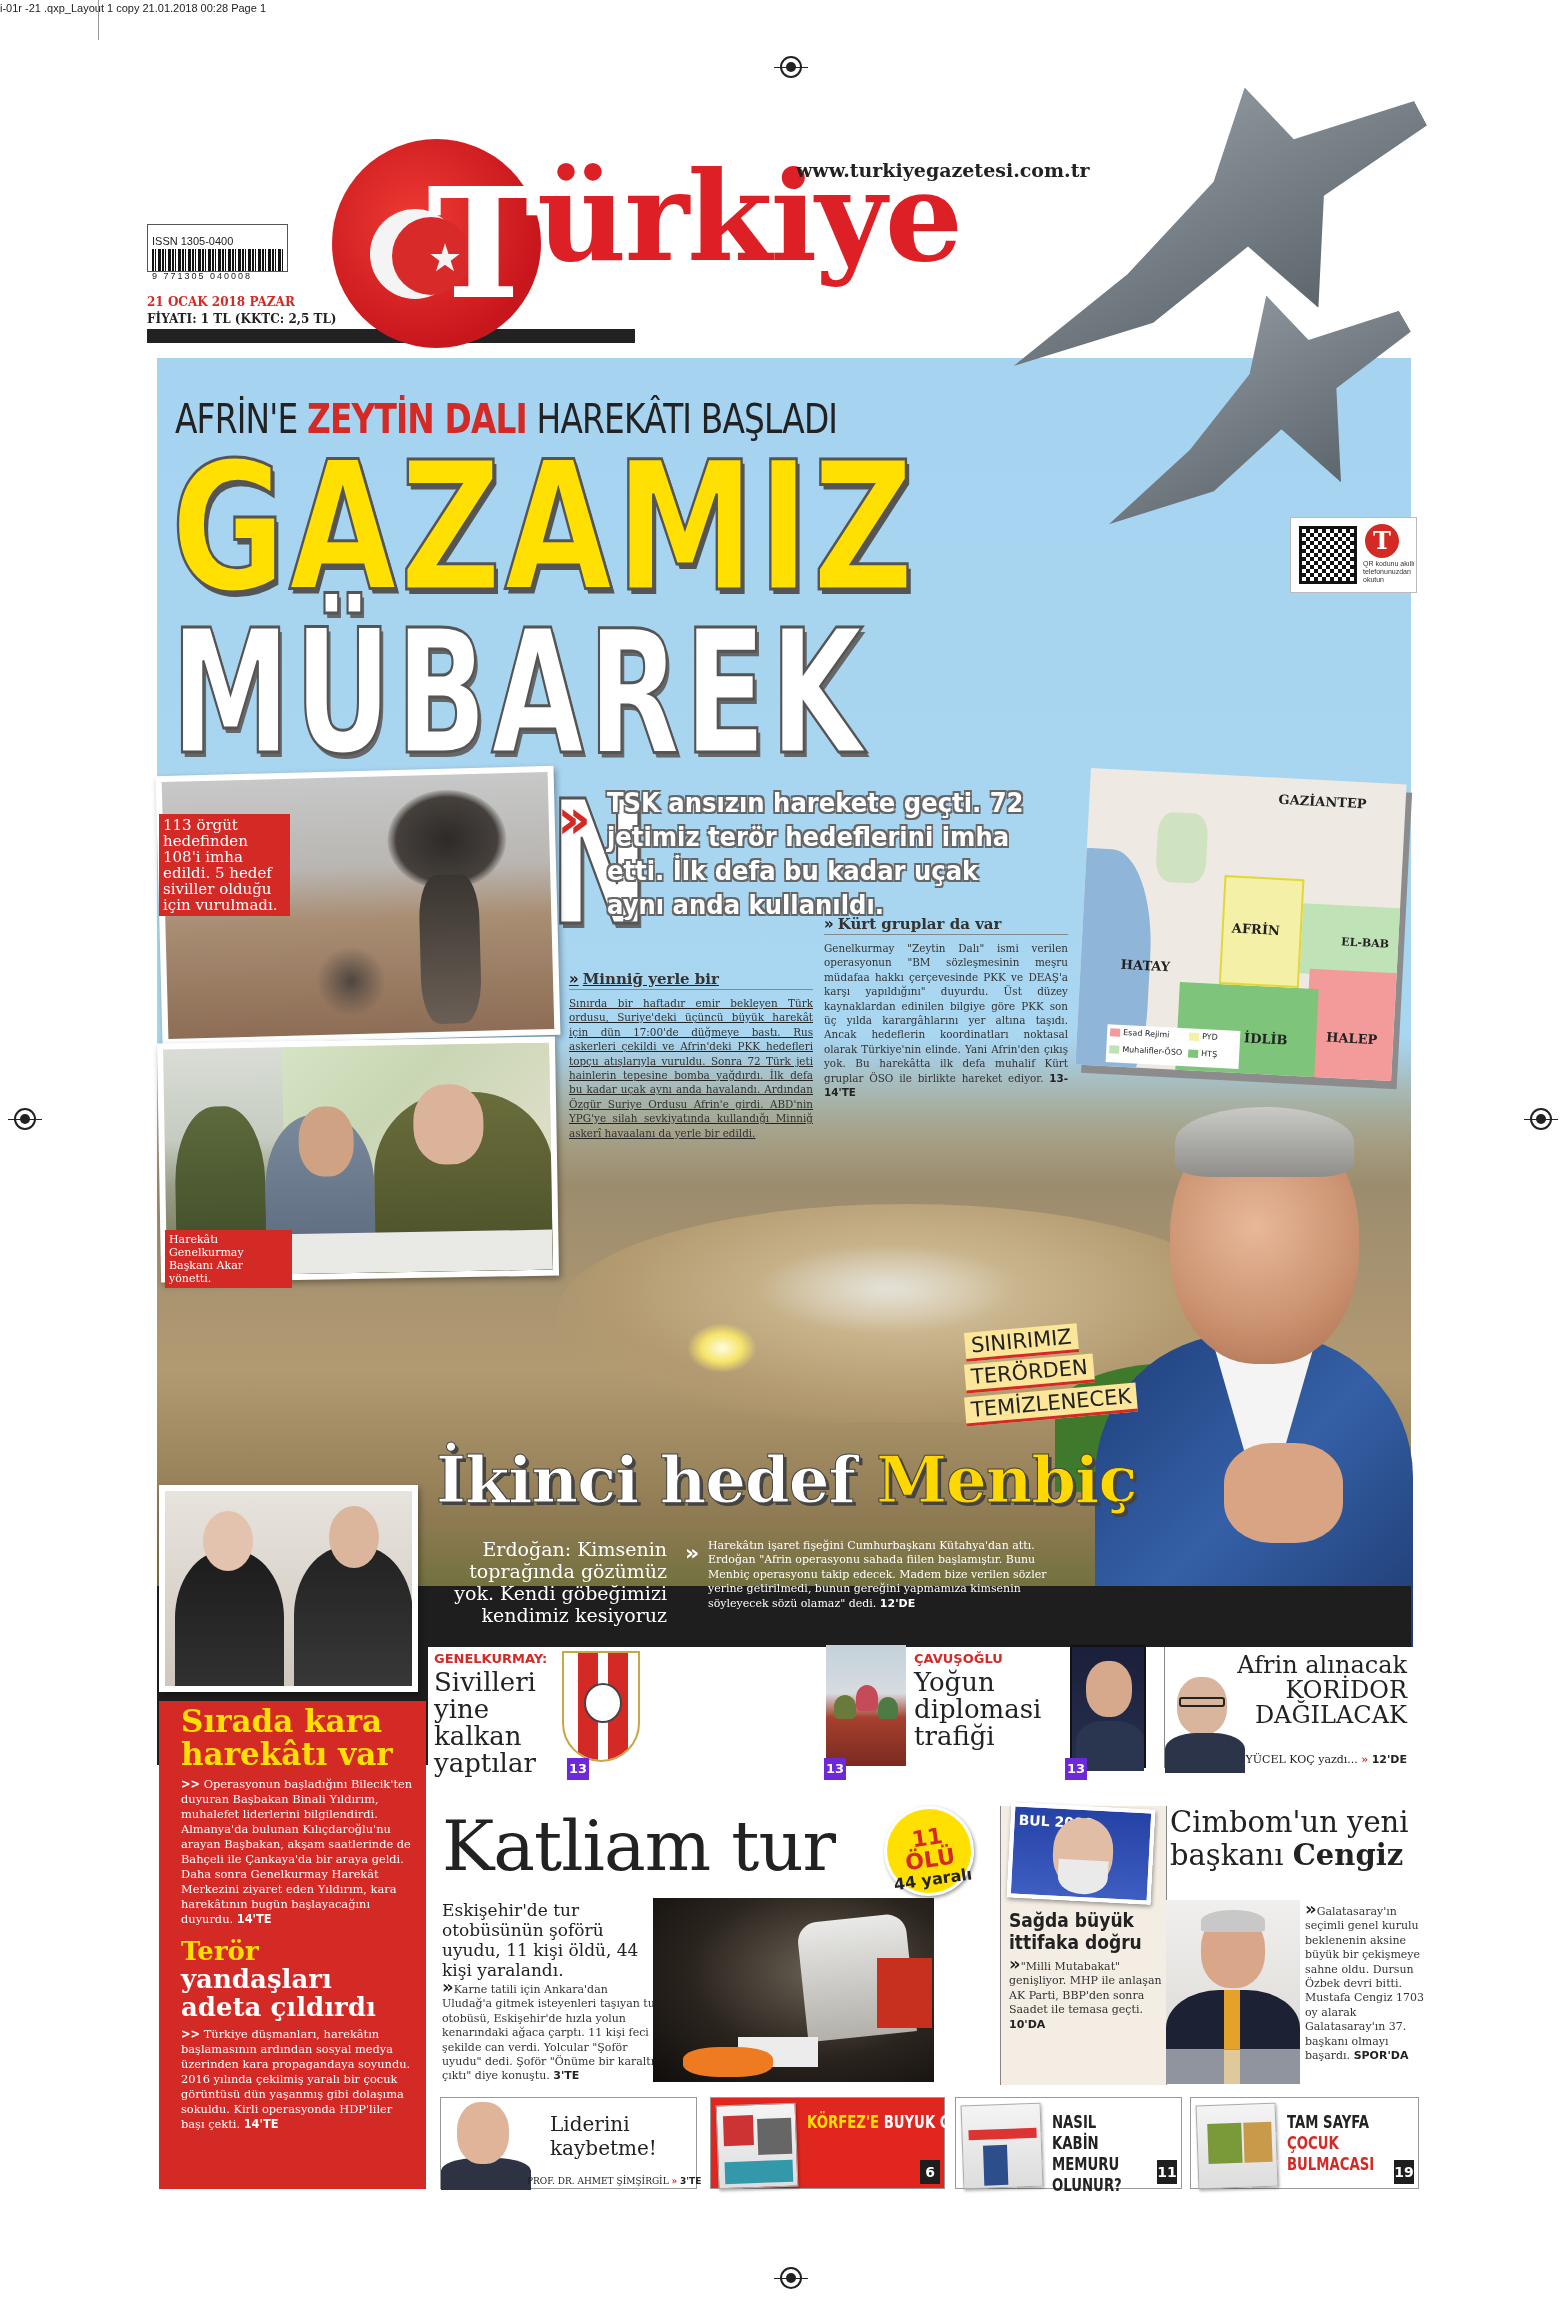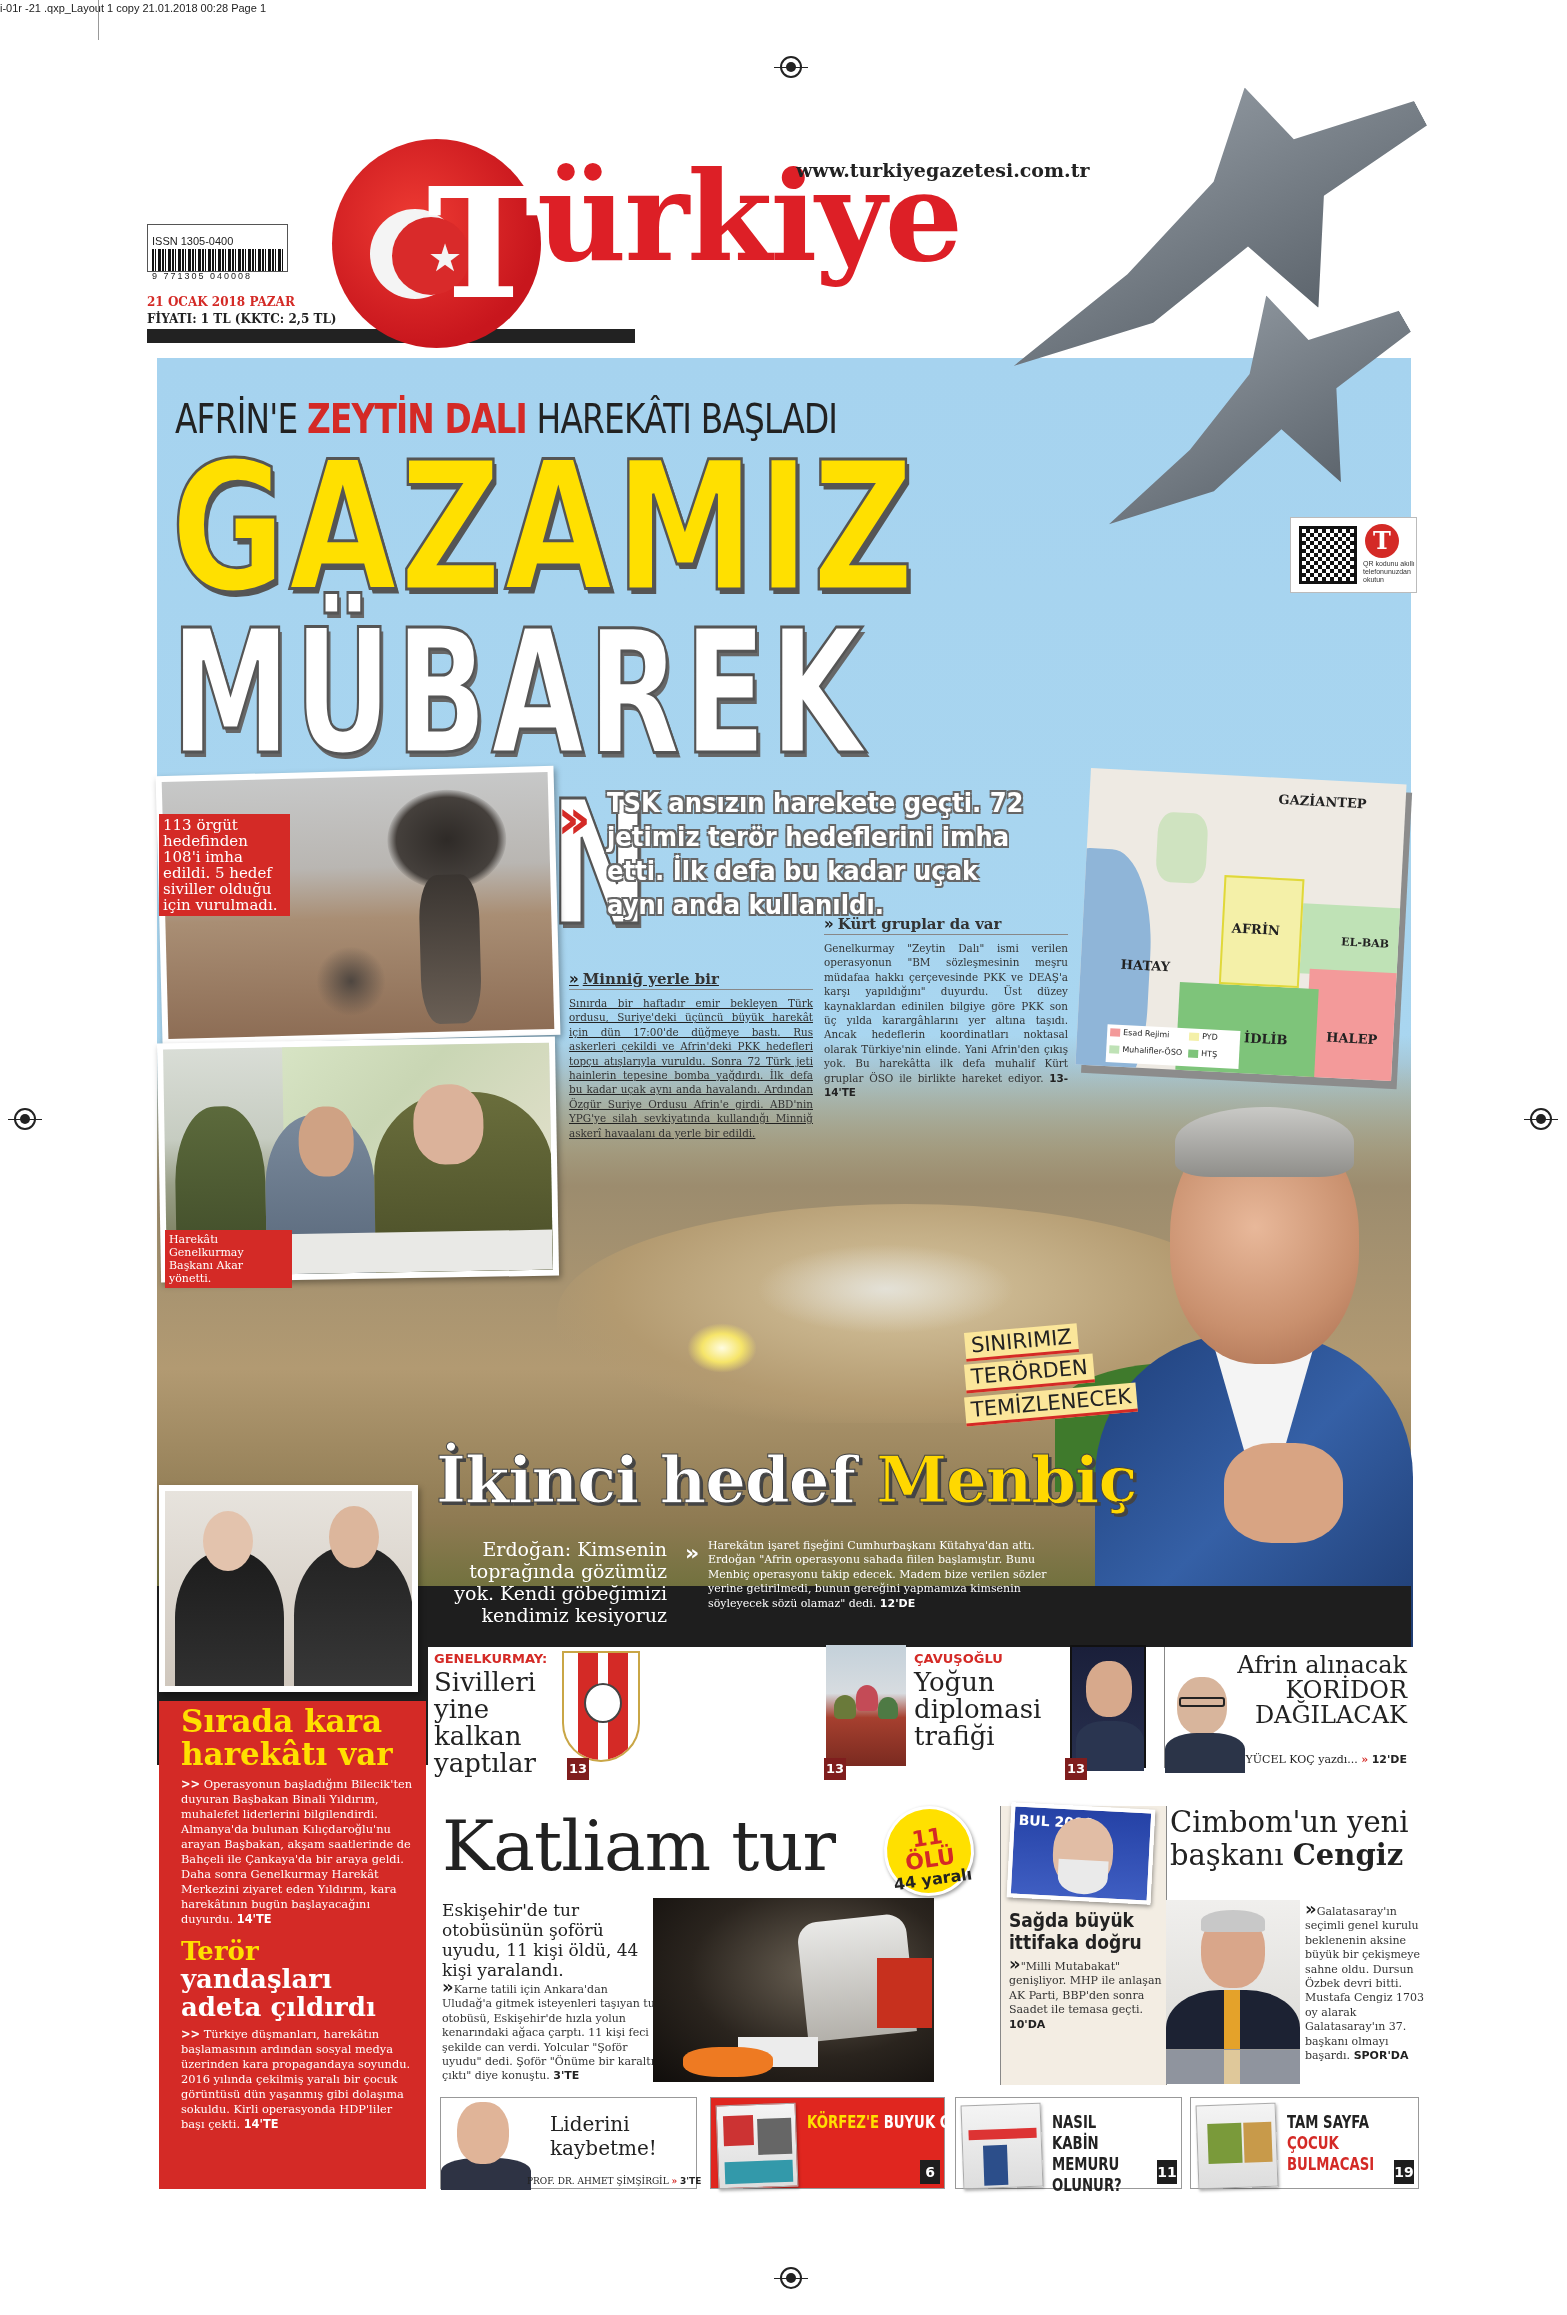--- a/index.html
+++ b/index.html
@@ -107,21 +107,21 @@
   .bah-in .h2f { position: absolute; left: 164px; top: 15px; width: 50px; height: 62px; border-radius: 50%; background: #dcb69c; }
 
   .erd-quote { left: 428px; top: 1538px; width: 239px; text-align: right; font-family: "DejaVu Serif", serif; font-size: 19px; line-height: 22px; color: #fff; }
   .erd-arrow { left: 685px; top: 1540px; color: #fff; font-family: "DejaVu Sans", sans-serif; font-weight: bold; font-size: 22px; letter-spacing: -5px; }
   .erd-body-txt { left: 708px; top: 1539px; width: 358px; font-family: "DejaVu Serif", serif; font-size: 11px; line-height: 14.4px; color: #fff; }
 
   .strip { left: 428px; top: 1647px; width: 995px; height: 121px; background: #fff; }
   .strip-item { position: absolute; top: 4px; }
   .strip-kicker { font-family: "DejaVu Sans", sans-serif; font-weight: bold; font-size: 13px; color: #d42a26; }
   .strip-head { font-family: "DejaVu Serif", serif; font-size: 26px; line-height: 27px; color: #222; margin-top: 3px; }
-  .page-tag { position: absolute; width: 22px; height: 22px; background: #7f1d1d; color: #fff; font-family: "DejaVu Sans", sans-serif; font-weight: bold; font-size: 13px; text-align: center; line-height: 22px; }
+  .page-tag { position: absolute; width: 22px; height: 22px; background: #6d28d9; color: #fff; font-family: "DejaVu Sans", sans-serif; font-weight: bold; font-size: 13px; text-align: center; line-height: 22px; }
   .tsk-logo { position: absolute; left: 134px; top: 4px; width: 78px; height: 111px; background: #fff; border: 2px solid #c9a646; border-radius: 0 0 40px 40px; overflow: hidden; }
   .tsk-logo .red1 { position: absolute; left: 14px; top: 0; width: 20px; height: 111px; background: #d42a26; }
   .tsk-logo .red2 { position: absolute; left: 44px; top: 0; width: 20px; height: 111px; background: #d42a26; }
   .tsk-logo .emb { position: absolute; left: 20px; top: 30px; width: 38px; height: 40px; border-radius: 50%; background: #fff; border: 2px solid #444; }
   .kremlin { position: absolute; left: 398px; top: -2px; width: 80px; height: 121px; background: linear-gradient(180deg,#c4d1da 0%,#d7dce0 40%,#a6402f 60%,#7a2a20 100%); }
   .kremlin .dome { position: absolute; border-radius: 50% 50% 20% 20%; }
   .cavusoglu { position: absolute; left: 642px; top: -2px; width: 76px; height: 123px; background: linear-gradient(#1a1f3a,#28304f); border: 2px solid #111; }
   .cavusoglu .face { position: absolute; left: 14px; top: 14px; width: 46px; height: 56px; border-radius: 45%; background: #d7a98c; }
   .cavusoglu .suit { position: absolute; left: 4px; top: 74px; width: 68px; height: 50px; background: #2a3550; border-radius: 40% 40% 0 0; }
   .koc-box { position: absolute; left: 736px; top: 0; width: 249px; height: 121px; border-left: 1px solid #888; }

